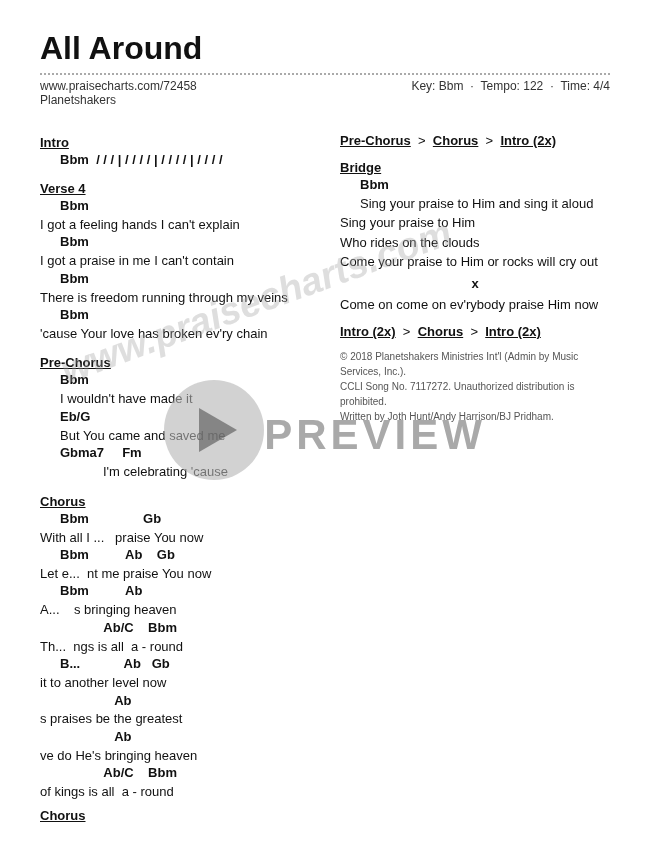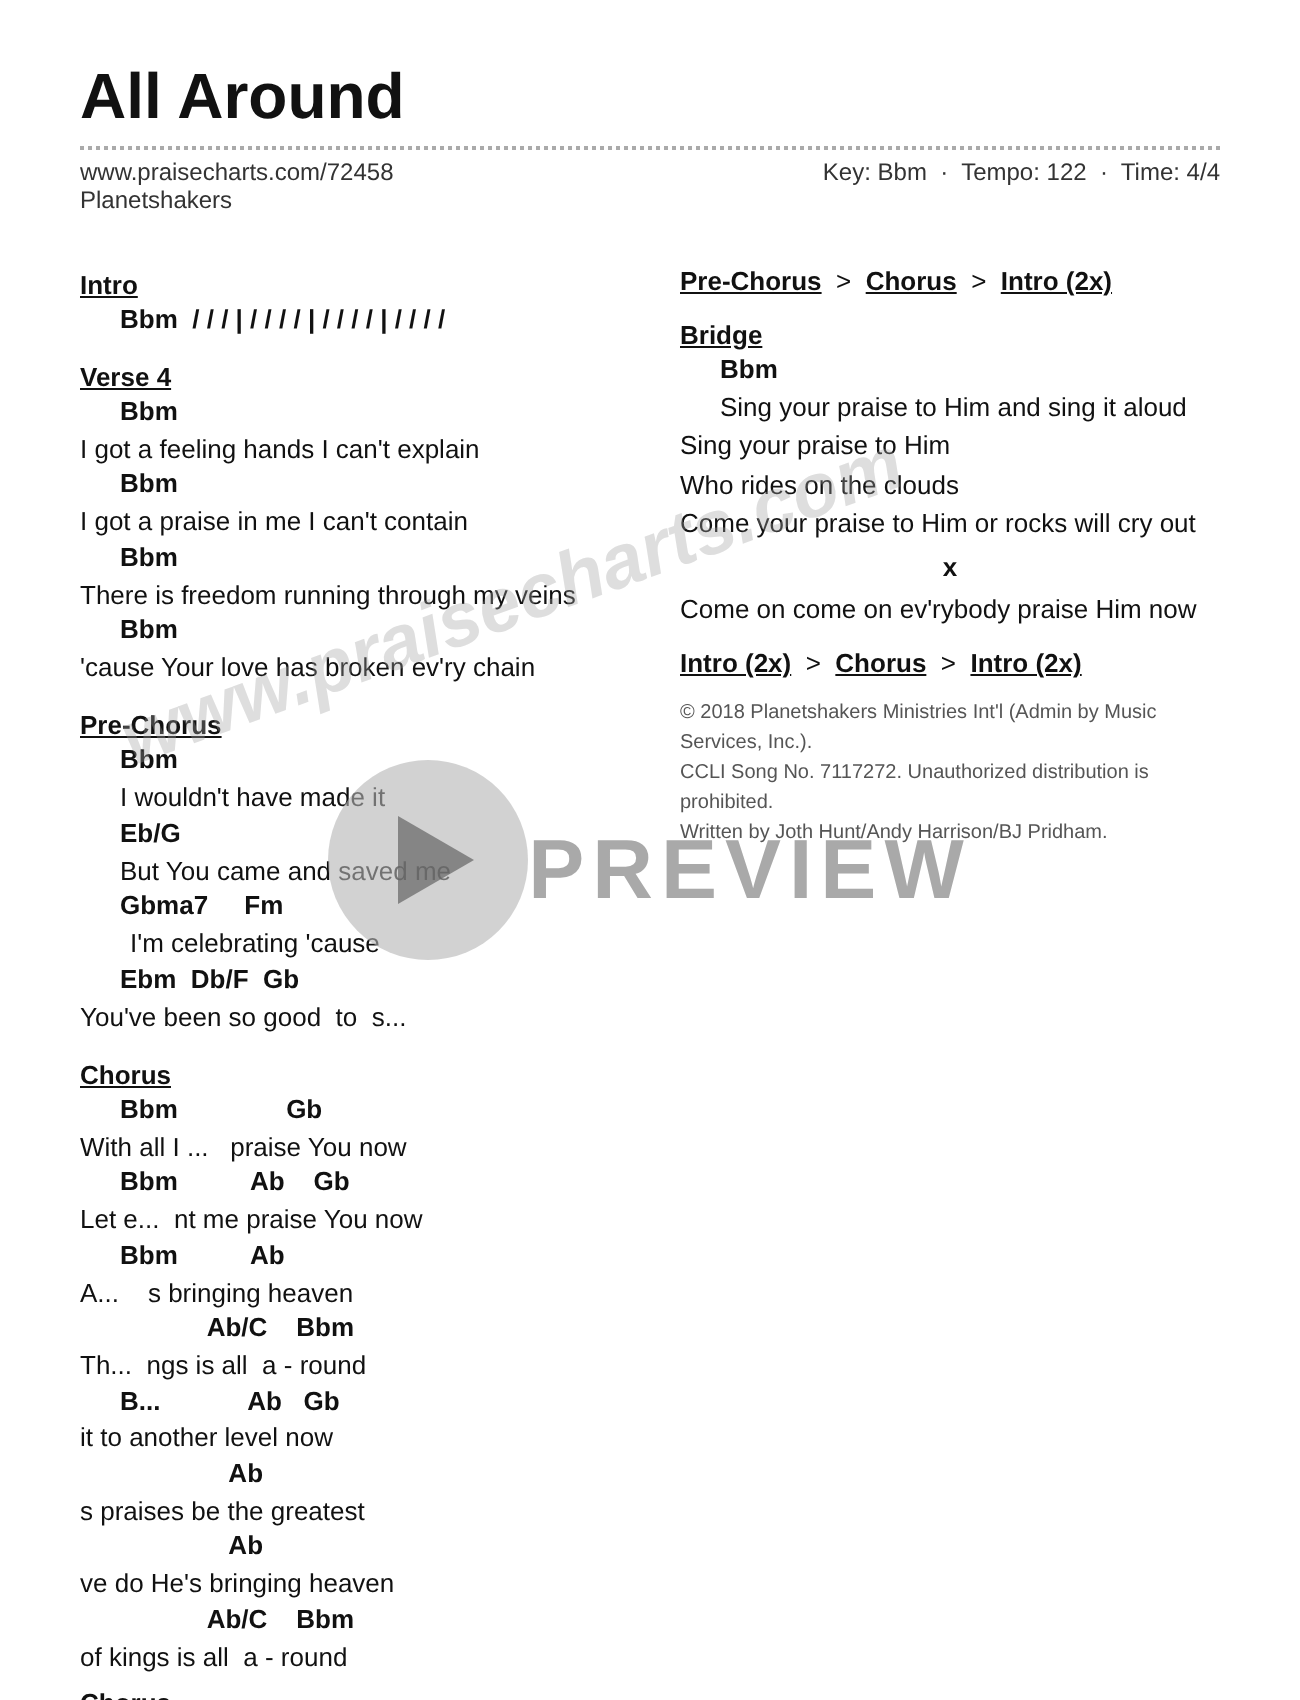--- a/index.html
+++ b/index.html
@@ -72,21 +72,21 @@
       font-size: 13px;
       line-height: 1.5;
       margin-left: 0;
     }
 
     .indent {
       margin-left: 20px;
     }
 
     .indent2 {
-      margin-left: 25px;
+      margin-left: 63px;
     }
 
     .pre-chorus-nav {
       font-size: 13px;
       margin-top: 8px;
       margin-bottom: 4px;
     }
 
     .pre-chorus-nav .underline {
       text-decoration: underline;
@@ -227,24 +227,20 @@
           <div class="lyric-line indent">I wouldn't have made it</div>
         </div>
         <div>
           <div class="chord-line">Eb/G</div>
           <div class="lyric-line indent">But You came and saved me</div>
         </div>
         <div>
           <div class="chord-line">Gbma7&nbsp;&nbsp;&nbsp;&nbsp;&nbsp;Fm</div>
           <div class="lyric-line indent2">I'm celebrating 'cause</div>
         </div>
-        <div>
-          <div class="chord-line">Ebm&nbsp;&nbsp;Db/F&nbsp;&nbsp;Gb</div>
-          <div class="lyric-line">You've been so good&nbsp;&nbsp;to&nbsp;&nbsp;s...</div>
-        </div>
       </div>
 
       <div class="section-block">
         <div class="section-label">Chorus</div>
         <div>
           <div class="chord-line">Bbm&nbsp;&nbsp;&nbsp;&nbsp;&nbsp;&nbsp;&nbsp;&nbsp;&nbsp;&nbsp;&nbsp;&nbsp;&nbsp;&nbsp;&nbsp;Gb</div>
           <div class="lyric-line">With all I ...&nbsp;&nbsp;&nbsp;praise You now</div>
         </div>
         <div>
           <div class="chord-line">Bbm&nbsp;&nbsp;&nbsp;&nbsp;&nbsp;&nbsp;&nbsp;&nbsp;&nbsp;&nbsp;Ab&nbsp;&nbsp;&nbsp;&nbsp;Gb</div>

